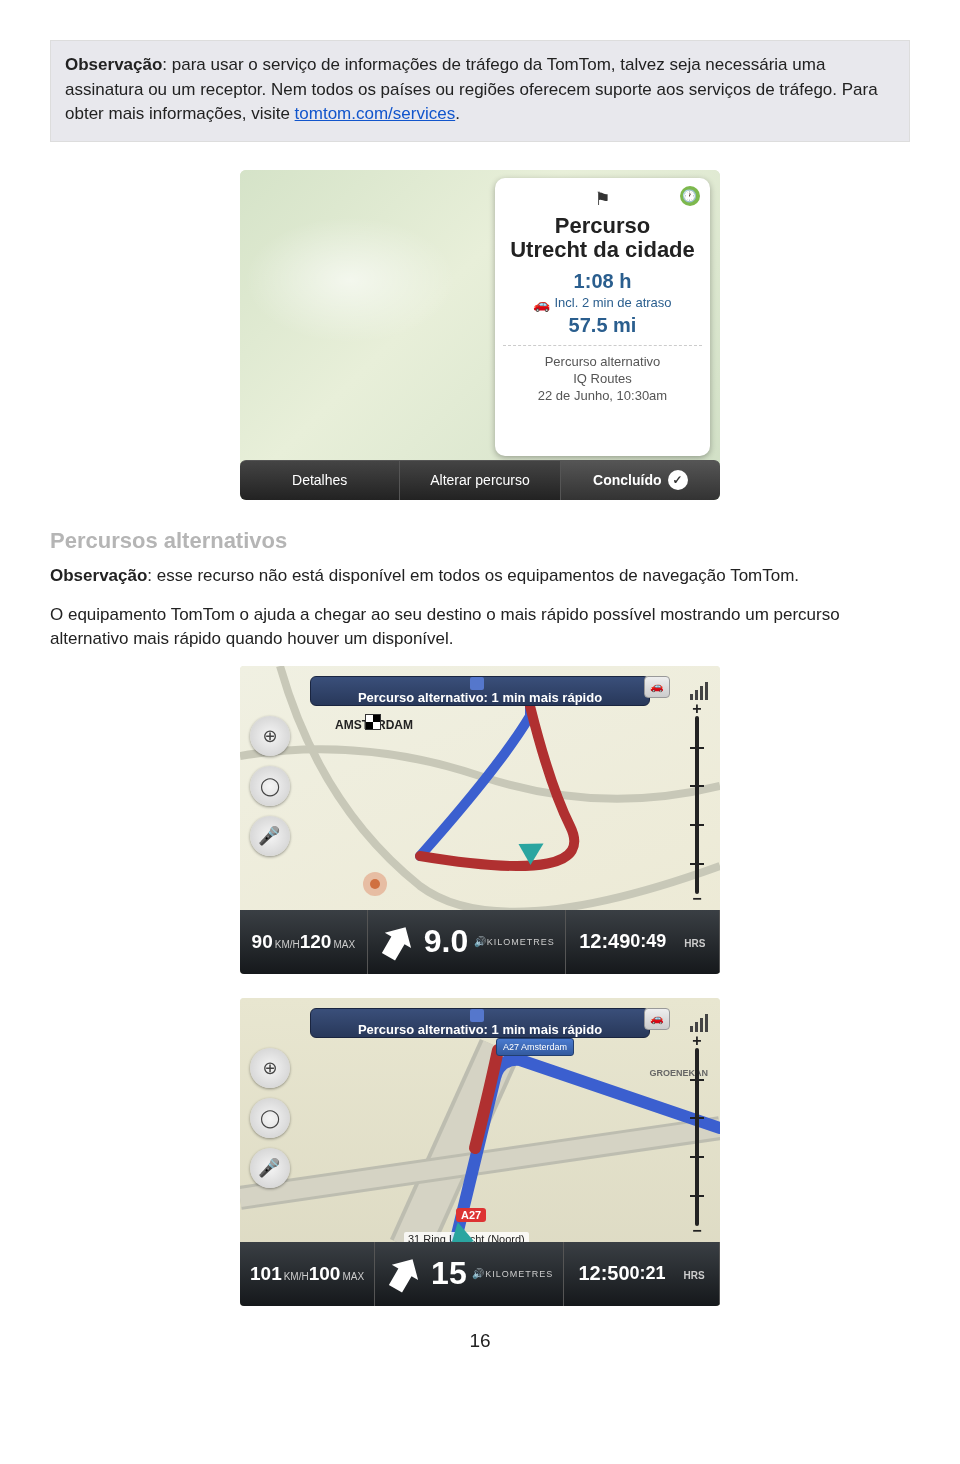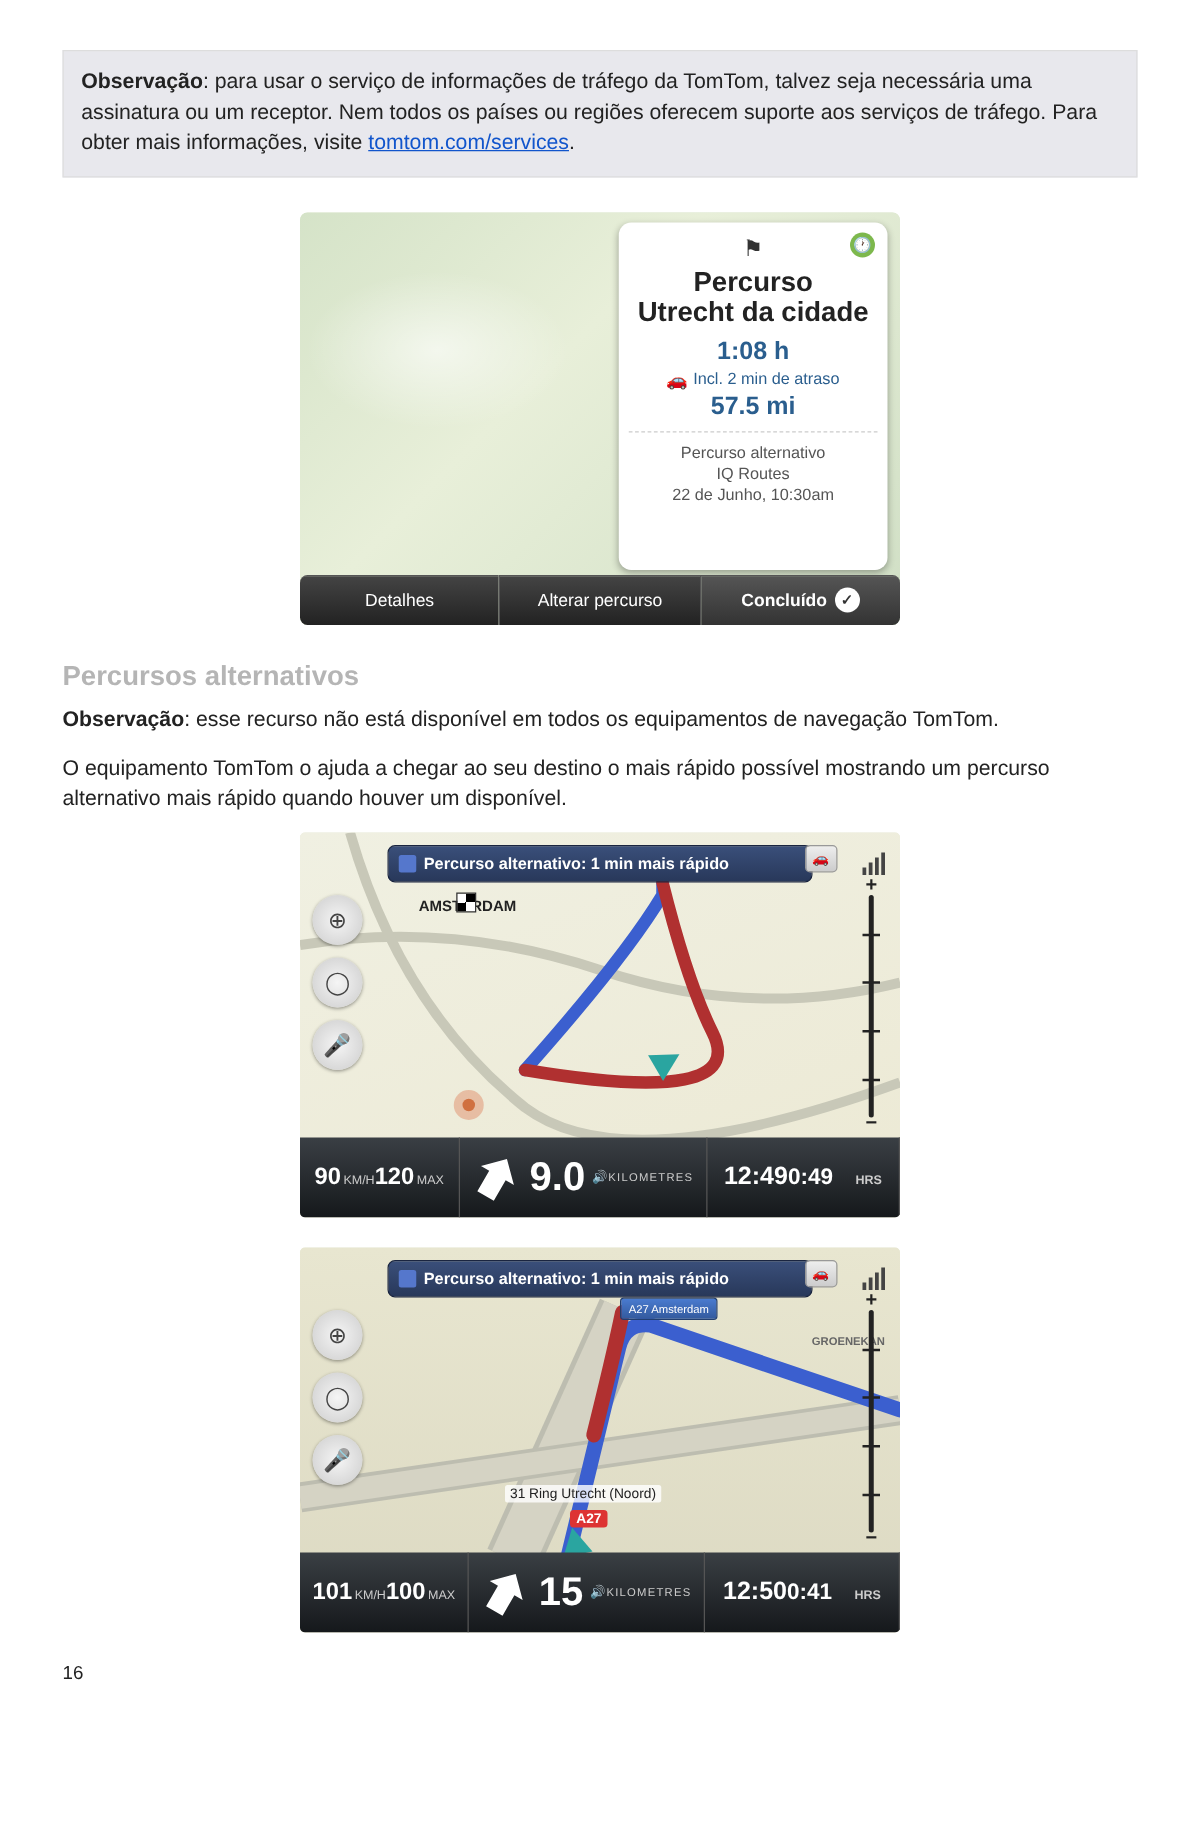--- a/index.html
+++ b/index.html
@@ -200,20 +200,21 @@
     height: 28px;
     background: linear-gradient(#3a4f7a, #28385a);
     border-radius: 6px;
     border: 1px solid #1a2540;
     color: #fff;
     font-size: 13px;
     display: flex;
     align-items: center;
     padding: 0 8px;
     font-weight: bold;
+    flex-direction: column;
   }
   .nav-fig .banner .sq {
     width: 14px; height: 14px;
     background: #5577cc;
     margin-right: 6px;
     border-radius: 2px;
   }
   .nav-fig .side-icons {
     position: absolute;
     left: 10px;
@@ -365,20 +366,21 @@
     white-space: nowrap;
   }
   .nav-fig .road-label {
     position: absolute;
     font-size: 11px;
     color: #222;
     background: rgba(255,255,255,0.8);
     padding: 1px 4px;
     border-radius: 2px;
     white-space: nowrap;
+    margin-top: 44px;
   }
   .nav-fig .road-shield {
     position: absolute;
     background: #d33;
     color: #fff;
     font-size: 11px;
     font-weight: bold;
     padding: 1px 5px;
     border-radius: 3px;
   }
@@ -414,21 +416,22 @@
     height: 24px;
     display: flex;
     align-items: flex-end;
     gap: 2px;
   }
   .nav-fig .sigstr span {
     width: 3px;
     background: #444;
   }
   .page-num {
-    font-size: 15px;
+    text-align: center;
+    font-size: 19px;
     color: #222;
     margin-top: 18px;
   }
 </style>
 </head>
 <body>
 
 <div class="page">
 
   <div class="note-box">
@@ -597,21 +600,21 @@
               </svg>
           </span>
           <span>15</span>
           <span class="sound-icon">🔊</span>
         </div>
         <div class="dist-label">KILOMETRES</div>
       </div>
       <div class="seg seg-time">
         <div class="time-main">12:50</div>
         <div class="time-sub">
-            <span>0:41</span>
+            <span>0:21</span>
             <span class="hrs">HRS</span>
           </div>
       </div>
     </div>
   </div>
 
   <div class="page-num">16</div>
 
 </div>
 

